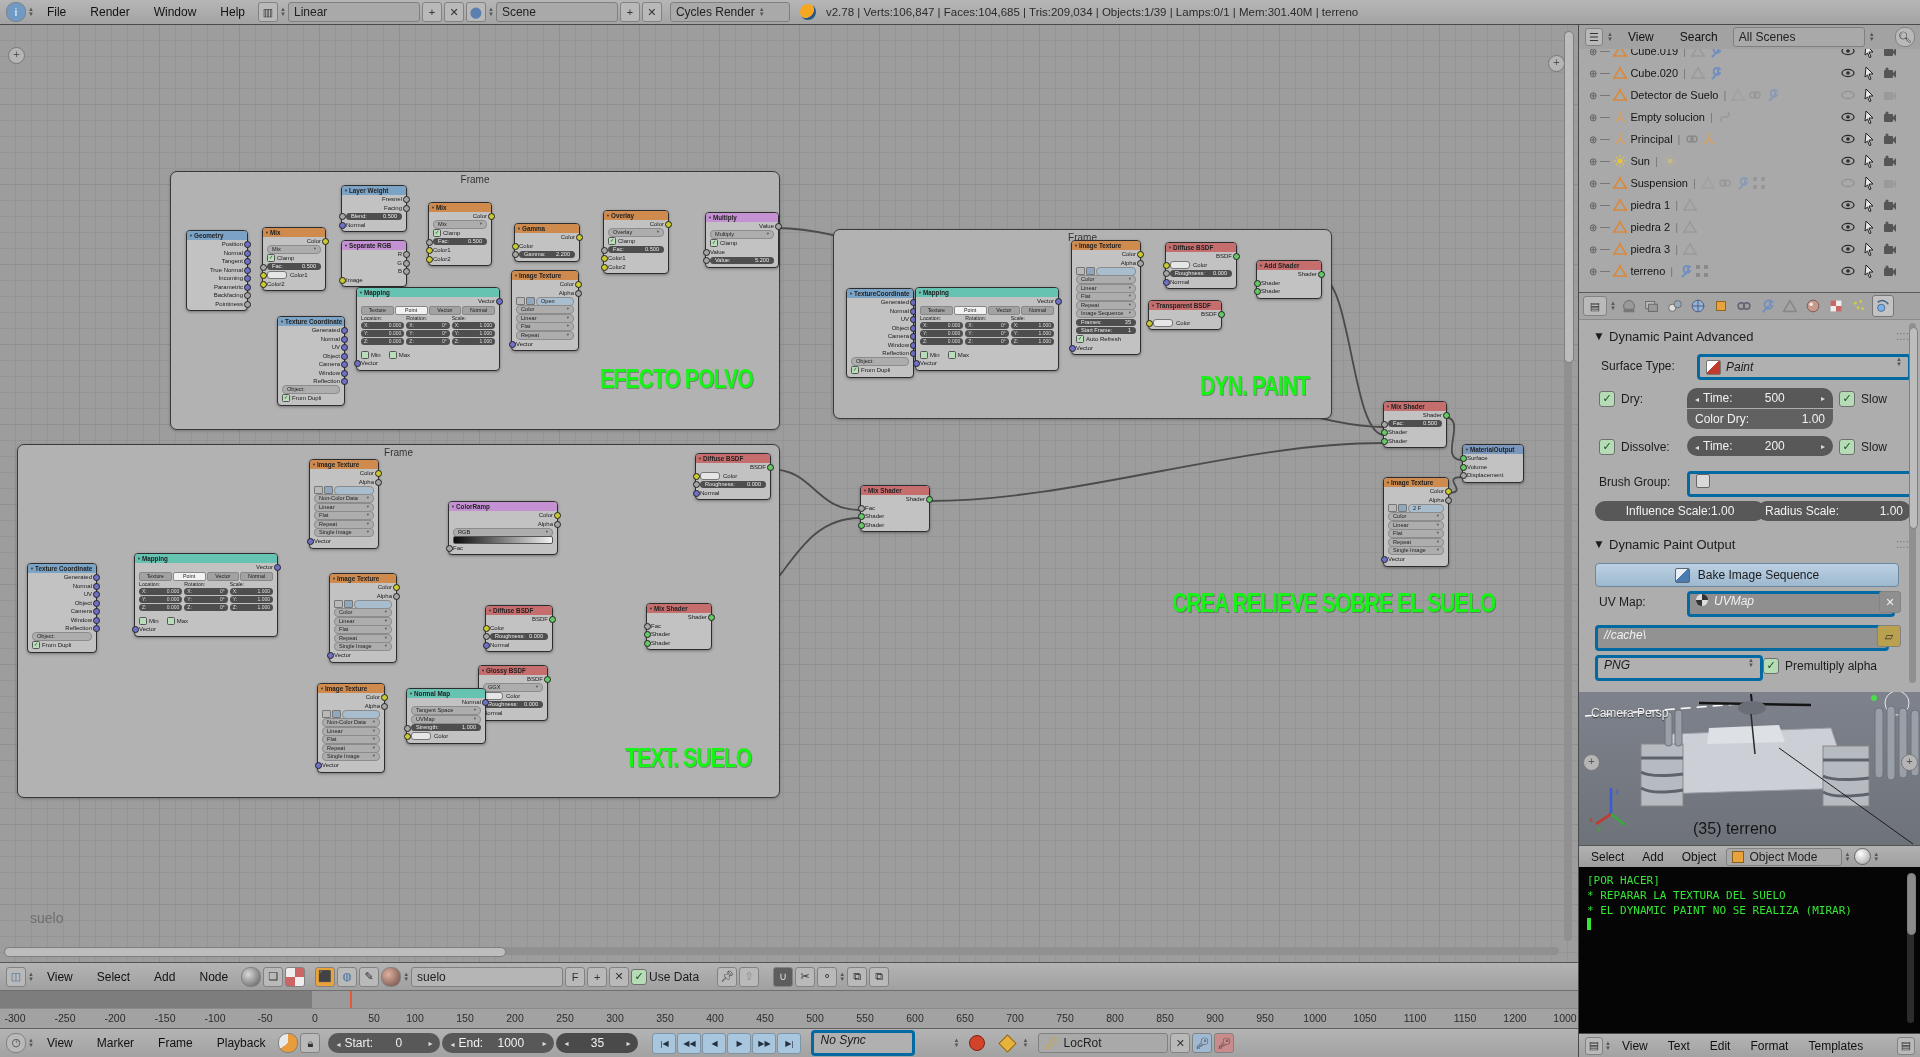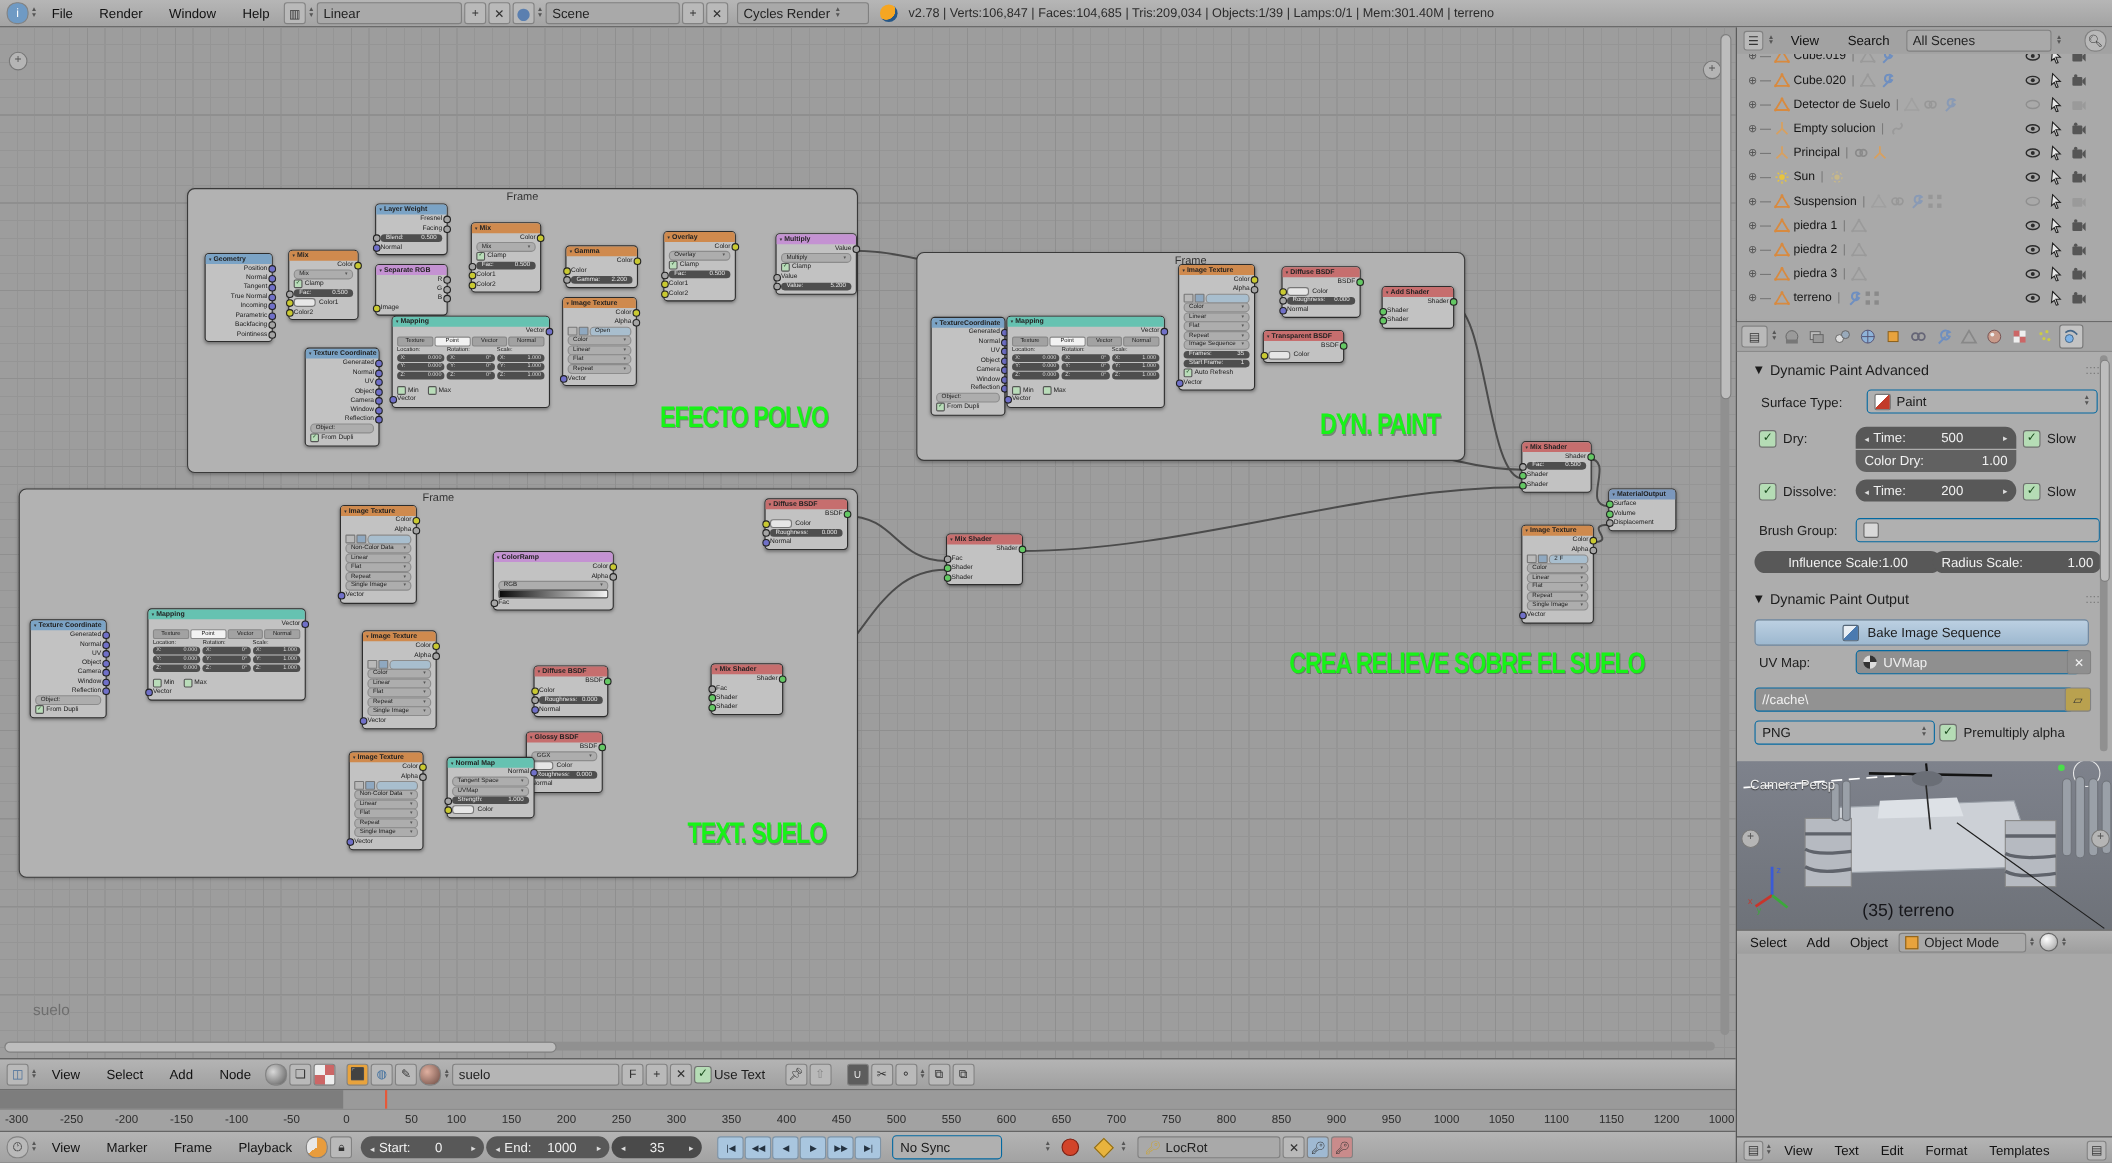--- a/index.html
+++ b/index.html
@@ -53,22 +53,22 @@
          font-size:5px;padding:0 3px;display:flex;justify-content:space-between;}
   .greenlbl{position:absolute;color:#17f317;font-weight:bold;letter-spacing:-1px;font-size:23px;
             transform:scale(.92,1.18);transform-origin:left top;text-shadow:1px 1px 0 rgba(0,60,0,.35);white-space:nowrap;}
   .plus{position:absolute;width:15px;height:15px;border-radius:50%;background:#b5b5b5;border:1px solid #777;
         color:#555;font-size:11px;line-height:13px;text-align:center;}
   
   .chk{width:14px;height:14px;border:1px solid #6f6f6f;border-radius:3px;background:#b5dcb5;color:#1c4d1f;
        font-size:11px;line-height:13px;text-align:center;flex:none;}
   .pilldark{background:#585858;color:#f1f1f1;border-radius:10px;height:20px;display:flex;align-items:center;
             padding:0 8px;justify-content:space-between;}
-  .ddl{background:#b0b0b0;border:1px solid #0369a1;border-radius:4px;height:20px;display:flex;align-items:center;
-       padding:0 6px;color:#1a1a1a;}
+  .ddl{background:#b0b0b0;border:3px solid #0369a1;border-radius:4px;height:20px;display:flex;
+       padding:0 6px;color:#1a1a1a;font-style:italic;}
   .panelttl{font-size:13px;color:#1d1d1d;}
   .arrowL{color:#ddd;font-size:8px;margin-right:4px;} .arrowR{color:#ddd;font-size:8px;margin-left:4px;}
   
   #rightcol{left:1578px;top:25px;width:342px;height:1032px;background:#a8a8a8;border-left:1px solid #4a4a4a;}
   #outliner{left:0;top:0;width:342px;height:265px;background:#a9a9a9;overflow:hidden;}
   #outlhead{height:24px;display:flex;align-items:center;gap:4px;padding:0 6px;background:#a2a2a2;}
   .olrow{position:absolute;left:10px;height:20px;display:flex;align-items:center;font-size:11px;color:#151515;gap:3px;}
   .olico{width:14px;height:14px;flex:none;}
   .olsep{color:#777;margin:0 2px;}
   .olright{position:absolute;display:flex;gap:7px;}
@@ -1352,21 +1352,21 @@
     <span class="sqbtn" style="background:#e8a33d;color:#7a4f12;">⬛</span>
     <span class="sqbtn" style="color:#3f6f9f;">◍</span>
     <span class="sqbtn">✎</span>
     <span class="sqbtn" style="background:radial-gradient(circle at 35% 35%,#e0b0a0,#6a4a42);border-radius:9px;"></span>
     <span class="stepper">▲<br>▼</span>
     <span class="widget" style="width:140px;background:#b5b5b5;">suelo</span>
     <span class="sqbtn">F</span>
     <span class="sqbtn">+</span>
     <span class="sqbtn">✕</span>
     <span class="chk">✓</span>
-    <span>Use Text</span>
+    <span>Use Data</span>
     <span style="width:14px;"></span>
     <span class="sqbtn">📌︎</span>
     <span class="sqbtn" style="color:#888;">⇧</span>
     <span style="width:10px;"></span>
     <span class="sqbtn" style="background:#5d5d5d;color:#ddd;">∪</span>
     <span class="sqbtn">✂</span>
     <span class="sqbtn">⚬</span>
     <span class="stepper">▲<br>▼</span>
     <span class="sqbtn">⧉</span>
     <span class="sqbtn">⧉</span>
@@ -2050,20 +2050,31 @@
       <span class="menu" style="padding:0 8px;">Object</span>
       <span class="widget" style="width:104px;height:16px;gap:5px;">
         <span style="width:10px;height:10px;background:#e8a33d;border:1px solid #8a5f1a;"></span>
         <span>Object Mode</span>
         </span>
       <span class="stepper">▲<br>▼</span>
       <span style="width:15px;height:15px;border-radius:50%;background:radial-gradient(circle at 38% 32%,#fff,#b9b9b9 70%,#8a8a8a);border:1px solid #666;margin-left:2px;"></span>
       <span class="stepper">▲<br>▼</span>
     </div>
 
+    <div id="console" class="abs">
+      <div style="padding-top:6px;" id="consolelines">
+          <div class="line">[POR HACER]</div>
+          <div class="line">* REPARAR LA TEXTURA DEL SUELO</div>
+          <div class="line">* EL DYNAMIC PAINT NO SE REALIZA (MIRAR)</div>
+        </div>
+      <div style="margin-left:8px;width:4px;height:12px;background:#35e635;"></div>
+      <div class="scroll" style="left:328px;top:6px;width:7px;height:150px;background:#2c2c2c;">
+        <div class="thumb" style="left:0;top:0;width:7px;height:60px;background:#8a8a8a;"></div>
+        </div>
+    </div>
     <div id="txthead" class="abs">
       <span class="sqbtn" style="width:16px;height:16px;">▤</span>
       <span class="stepper">▲<br>▼</span>
       <span class="menu" style="padding:0 9px;">View</span>
       <span class="menu" style="padding:0 9px;">Text</span>
       <span class="menu" style="padding:0 9px;">Edit</span>
       <span class="menu" style="padding:0 9px;">Format</span>
       <span class="menu" style="padding:0 9px;">Templates</span>
       <span class="sqbtn" style="margin-left:auto;width:16px;height:16px;">▤</span>
     </div>

